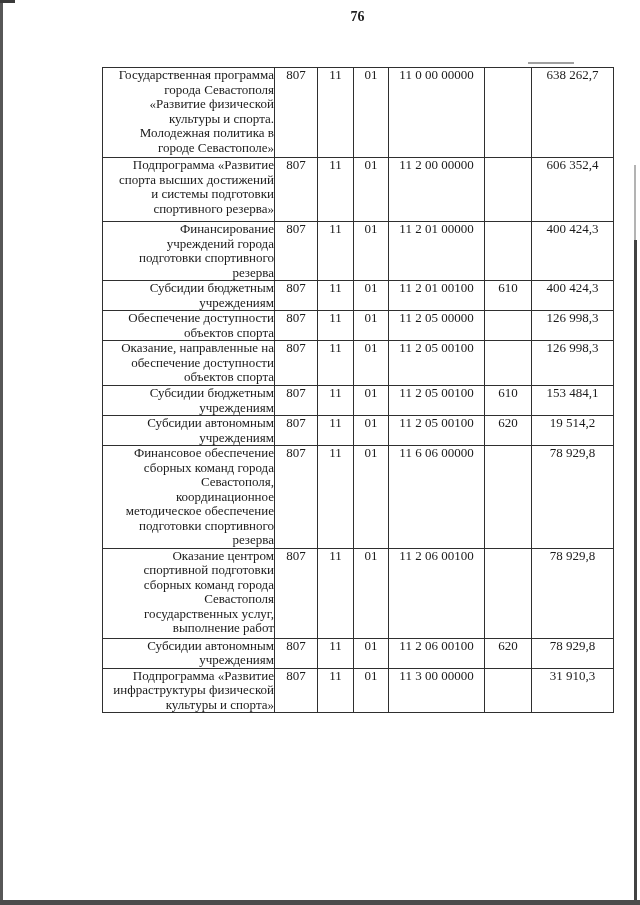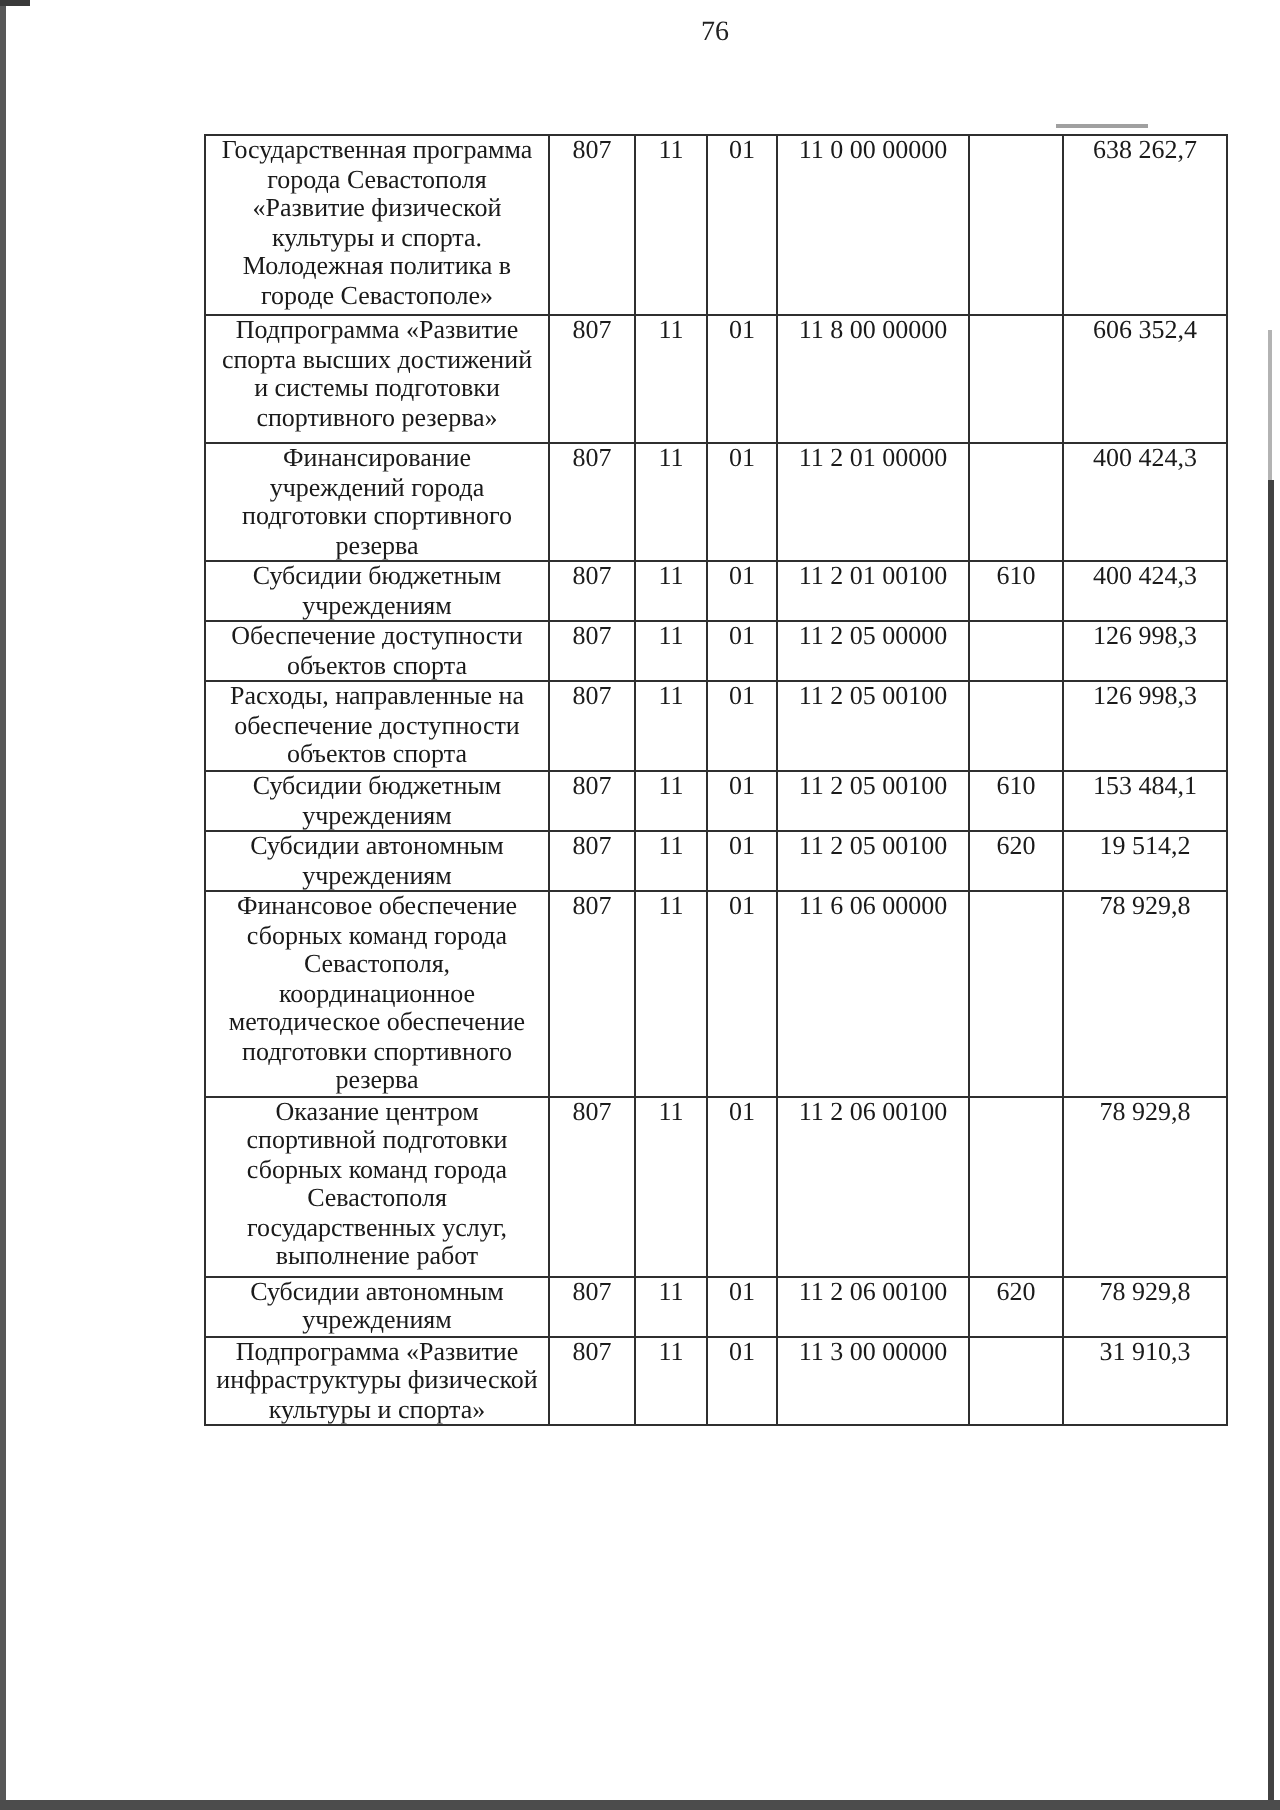--- a/index.html
+++ b/index.html
@@ -16,39 +16,40 @@
     color: #1a1a1a;
   }
   .page-number {
     position: absolute;
     top: 9px;
     left: 102px;
     width: 511px;
     text-align: center;
     font-size: 14px;
     color: #222;
+    font-weight: bold;
   }
   table.budget-table {
     position: absolute;
     top: 67px;
     left: 102px;
     border-collapse: collapse;
     table-layout: fixed;
     width: 511px;
   }
   table.budget-table td {
     border: 1px solid #2f2f2f;
     vertical-align: top;
     font-size: 13px;
     line-height: 14.5px;
     padding: 0;
     overflow: hidden;
   }
   td.c-name {
-    text-align: center;
+    text-align: right;
     padding: 0 2px 0 1px;
     white-space: pre-line;
   }
   td.c-code {
     text-align: center;
   }
   td.c-amount {
     text-align: center;
     padding-right: 1px;
   }
@@ -94,21 +95,21 @@
       <td class="c-amount">638 262,7</td>
     </tr>
     <tr style="height:64px">
       <td class="c-name">Подпрограмма «Развитие
 спорта высших достижений
 и системы подготовки
 спортивного резерва»</td>
       <td class="c-code">807</td>
       <td class="c-code">11</td>
       <td class="c-code">01</td>
-      <td class="c-code">11 8 00 00000</td>
+      <td class="c-code">11 2 00 00000</td>
       <td class="c-code"></td>
       <td class="c-amount">606 352,4</td>
     </tr>
     <tr style="height:58px">
       <td class="c-name">Финансирование
 учреждений города
 подготовки спортивного
 резерва</td>
       <td class="c-code">807</td>
       <td class="c-code">11</td>
@@ -131,21 +132,21 @@
       <td class="c-name">Обеспечение доступности
 объектов спорта</td>
       <td class="c-code">807</td>
       <td class="c-code">11</td>
       <td class="c-code">01</td>
       <td class="c-code">11 2 05 00000</td>
       <td class="c-code"></td>
       <td class="c-amount">126 998,3</td>
     </tr>
     <tr style="height:45px">
-      <td class="c-name">Расходы, направленные на
+      <td class="c-name">Оказание, направленные на
 обеспечение доступности
 объектов спорта</td>
       <td class="c-code">807</td>
       <td class="c-code">11</td>
       <td class="c-code">01</td>
       <td class="c-code">11 2 05 00100</td>
       <td class="c-code"></td>
       <td class="c-amount">126 998,3</td>
     </tr>
     <tr style="height:30px">

